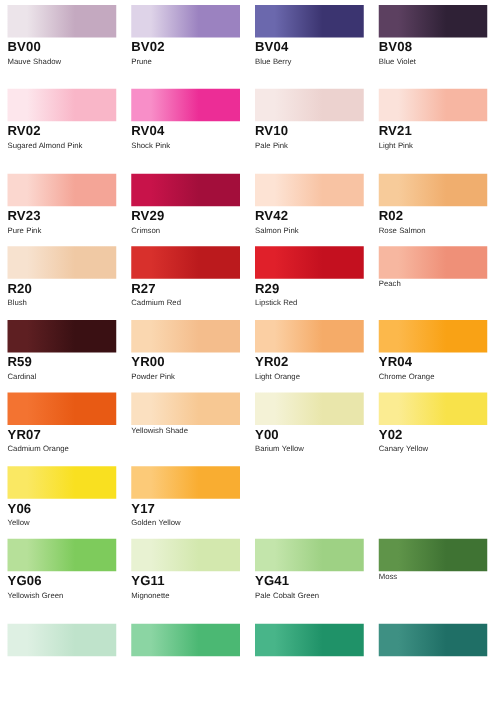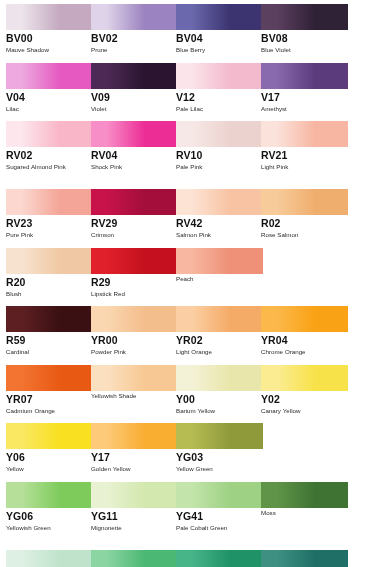--- a/index.html
+++ b/index.html
@@ -17,21 +17,21 @@
   #chart {
     box-sizing: border-box;
     width: 390px;
     padding: 4px 6px 0 6px;
   }
   .row {
     display: flex;
     width: 378px;
   }
   .cell {
-    width: 85px;
+    width: 99px;
     box-sizing: border-box;
     padding-right: 17px;
   }
   .swatch {
     height: 26px;
     width: 87px;
     border: 0;
   }
   .code {
     font-size: 10.5px;
@@ -75,42 +75,20 @@
         <div class="code">BV04</div>
         <div class="cname">Blue Berry</div>
       </div>
       <div class="cell">
         <div class="swatch" style="background: linear-gradient(to right, rgb(92, 64, 96) 0%, rgb(92, 64, 96) 18%, rgb(47, 33, 54) 62%, rgb(47, 33, 54) 100%);"></div>
         <div class="code">BV08</div>
         <div class="cname">Blue Violet</div>
       </div>
     </div>
     <div class="rowgap"></div>
-    <div class="row">
-      <div class="cell">
-        <div class="swatch" style="background: linear-gradient(to right, rgb(237, 169, 224) 0%, rgb(237, 169, 224) 18%, rgb(229, 89, 192) 62%, rgb(229, 89, 192) 100%);"></div>
-        <div class="code">V04</div>
-        <div class="cname">Lilac</div>
-      </div>
-      <div class="cell">
-        <div class="swatch" style="background: linear-gradient(to right, rgb(77, 42, 85) 0%, rgb(77, 42, 85) 18%, rgb(42, 20, 48) 62%, rgb(42, 20, 48) 100%);"></div>
-        <div class="code">V09</div>
-        <div class="cname">Violet</div>
-      </div>
-      <div class="cell">
-        <div class="swatch" style="background: linear-gradient(to right, rgb(251, 228, 234) 0%, rgb(251, 228, 234) 18%, rgb(243, 185, 205) 62%, rgb(243, 185, 205) 100%);"></div>
-        <div class="code">V12</div>
-        <div class="cname">Pale Lilac</div>
-      </div>
-      <div class="cell">
-        <div class="swatch" style="background: linear-gradient(to right, rgb(138, 106, 174) 0%, rgb(138, 106, 174) 18%, rgb(91, 59, 124) 62%, rgb(91, 59, 124) 100%);"></div>
-        <div class="code">V17</div>
-        <div class="cname">Amethyst</div>
-      </div>
-    </div>
     <div class="rowgap"></div>
     <div class="row r-tall">
       <div class="cell">
         <div class="swatch" style="background: linear-gradient(to right, rgb(253, 230, 236) 0%, rgb(253, 230, 236) 18%, rgb(249, 182, 200) 62%, rgb(249, 182, 200) 100%);"></div>
         <div class="code">RV02</div>
         <div class="cname">Sugared Almond Pink</div>
       </div>
       <div class="cell">
         <div class="swatch" style="background: linear-gradient(to right, rgb(248, 142, 200) 0%, rgb(248, 142, 200) 18%, rgb(236, 45, 150) 62%, rgb(236, 45, 150) 100%);"></div>
         <div class="code">RV04</div>
@@ -151,20 +129,25 @@
       </div>
     </div>
     <div class="rowgap"></div>
     <div class="row">
       <div class="cell">
         <div class="swatch" style="background: linear-gradient(to right, rgb(247, 226, 207) 0%, rgb(247, 226, 207) 18%, rgb(240, 201, 164) 62%, rgb(240, 201, 164) 100%);"></div>
         <div class="code">R20</div>
         <div class="cname">Blush</div>
       </div>
       <div class="cell">
+        <div class="swatch" style="background: linear-gradient(to right, rgb(216, 48, 44) 0%, rgb(216, 48, 44) 18%, rgb(187, 26, 29) 62%, rgb(187, 26, 29) 100%);"></div>
+        <div class="code">R27</div>
+        <div class="cname">Cadmium Red</div>
+      </div>
+      <div class="cell">
         <div class="swatch" style="background: linear-gradient(to right, rgb(224, 32, 42) 0%, rgb(224, 32, 42) 18%, rgb(196, 16, 31) 62%, rgb(196, 16, 31) 100%);"></div>
         <div class="code">R29</div>
         <div class="cname">Lipstick Red</div>
       </div>
       <div class="cell">
         <div class="swatch" style="background: linear-gradient(to right, rgb(247, 183, 160) 0%, rgb(247, 183, 160) 18%, rgb(239, 144, 120) 62%, rgb(239, 144, 120) 100%);"></div>
         <div class="cname">Peach</div>
       </div>
     </div>
     <div class="rowgap"></div>
@@ -217,25 +200,20 @@
       <div class="cell">
         <div class="swatch" style="background: linear-gradient(to right, rgb(250, 232, 99) 0%, rgb(250, 232, 99) 18%, rgb(249, 224, 32) 62%, rgb(249, 224, 32) 100%);"></div>
         <div class="code">Y06</div>
         <div class="cname">Yellow</div>
       </div>
       <div class="cell">
         <div class="swatch" style="background: linear-gradient(to right, rgb(252, 202, 120) 0%, rgb(252, 202, 120) 18%, rgb(249, 173, 49) 62%, rgb(249, 173, 49) 100%);"></div>
         <div class="code">Y17</div>
         <div class="cname">Golden Yellow</div>
       </div>
-      <div class="cell">
-        <div class="swatch" style="background: linear-gradient(to right, rgb(182, 188, 82) 0%, rgb(182, 188, 82) 18%, rgb(143, 154, 59) 62%, rgb(143, 154, 59) 100%);"></div>
-        <div class="code">YG03</div>
-        <div class="cname">Yellow Green</div>
-      </div>
     </div>
     <div class="rowgap"></div>
     <div class="row r-tall">
       <div class="cell">
         <div class="swatch" style="background: linear-gradient(to right, rgb(182, 224, 153) 0%, rgb(182, 224, 153) 18%, rgb(126, 203, 92) 62%, rgb(126, 203, 92) 100%);"></div>
         <div class="code">YG06</div>
         <div class="cname">Yellowish Green</div>
       </div>
       <div class="cell">
         <div class="swatch" style="background: linear-gradient(to right, rgb(232, 242, 210) 0%, rgb(232, 242, 210) 18%, rgb(211, 232, 174) 62%, rgb(211, 232, 174) 100%);"></div>

